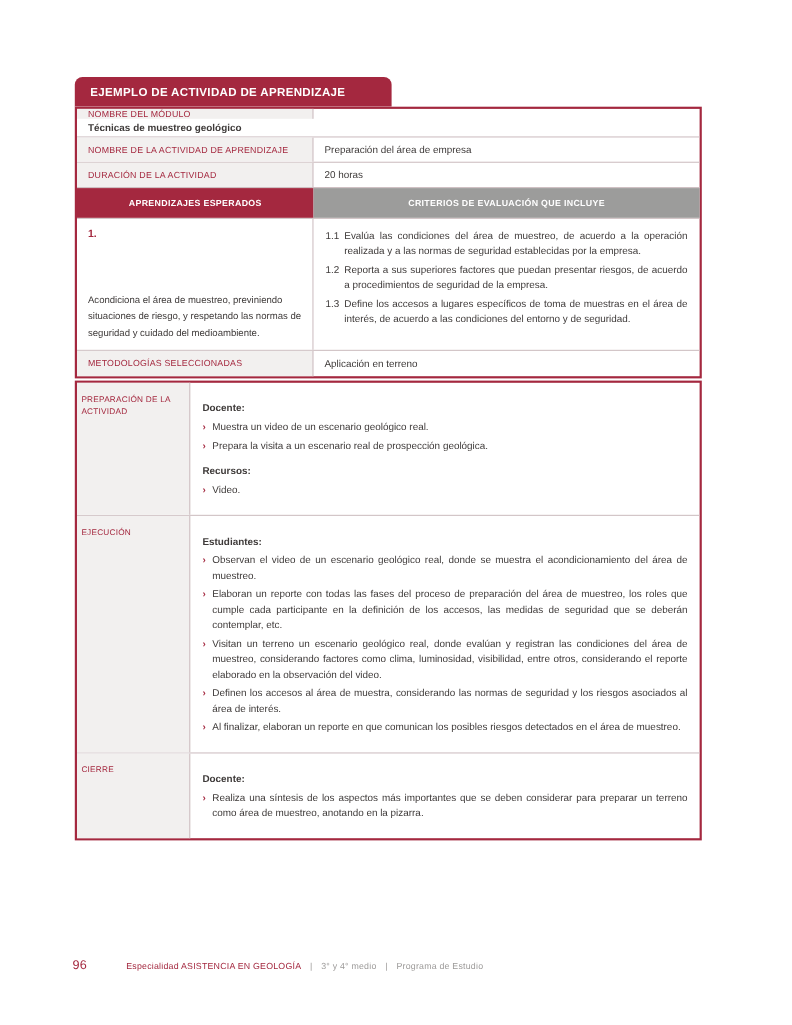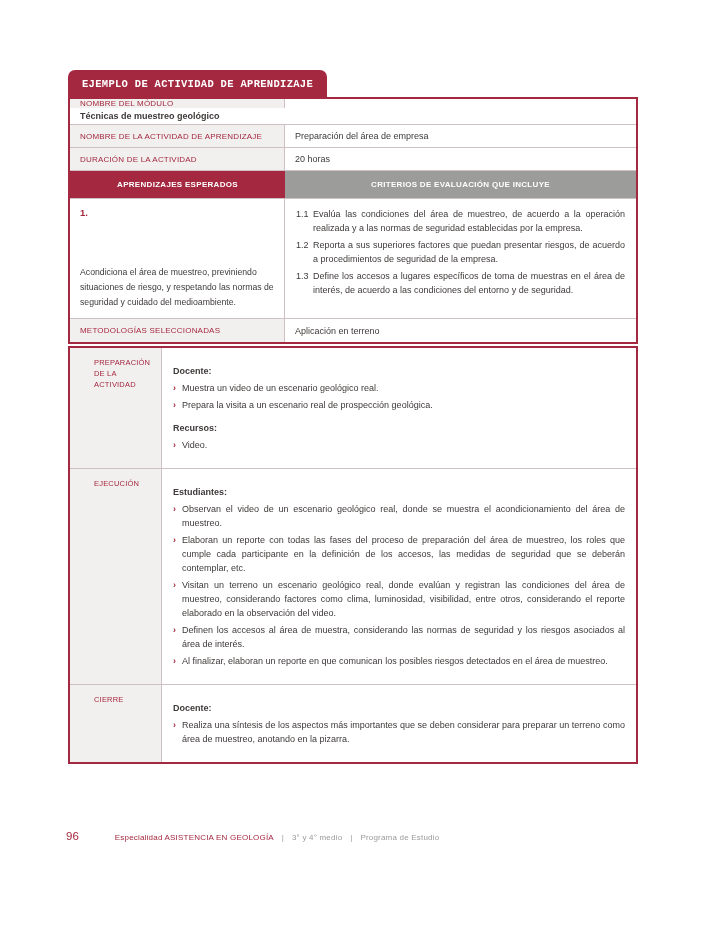--- a/index.html
+++ b/index.html
@@ -15,24 +15,24 @@
   body{
     width:720px;height:932px;position:relative;
     font-family:"Liberation Sans", sans-serif;
     color:var(--text);
     -webkit-font-smoothing:antialiased;
   }
   .page{position:absolute;inset:0;background:#fff;overflow:hidden;}
   .content{position:absolute;left:68px;top:70px;width:570px;}
 
   .title-tab{
-    width:259px;height:27px;line-height:28px;padding-left:14px;
+    width:288px;height:27px;line-height:28px;padding-left:14px;
     background:var(--maroon);color:#fff;
     font-size:10.5px;font-weight:bold;letter-spacing:.3px;
-    border-radius:7px 7px 0 0;white-space:nowrap;font-family:Liberation Mono, monospace;
+    border-radius:7px 7px 0 0;white-space:nowrap;
   }
 
   .tbl{border:2px solid var(--maroon);background:#fff;}
   .row{display:flex;}
   .row + .row{border-top:1px solid var(--line);}
 
   
   .cell{min-width:0;}
   .lbl{
     width:215px;flex:none;background:var(--labelbg);color:var(--maroon);
@@ -72,37 +72,37 @@
   
   .desc-bar{
     margin-top:7px;background:var(--maroon);color:#fff;
     font-size:8.5px;font-weight:bold;letter-spacing:.15px;
     line-height:13px;padding:5px 12px;min-height:36px;
   }
 
   
   .tbl-bottom{margin-top:2px;}
   .slabel{
-    width:92px;flex:none;background:var(--labelbg);color:var(--maroon);
+    width:103px;flex:none;background:var(--labelbg);color:var(--maroon);
     font-size:7.5px;letter-spacing:.2px;line-height:11px;
-    padding:9px 24px;border-right:1px solid var(--line);
+    padding:9px 4px;border-right:1px solid var(--line);
   }
   .scontent{flex:1;padding:16px 11px;}
   .stage-prep{min-height:111px;}
   .stage-exec{min-height:213px;}
   .stage-close{min-height:58px;}
   .group + .group{margin-top:9px;}
   .ghead{font-weight:bold;font-size:9px;line-height:14px;}
   .bullet{display:flex;font-size:9px;line-height:14px;text-align:justify;margin-top:3px;}
   .bmark{width:9px;flex:none;color:var(--maroon);font-weight:bold;}
   .btext{flex:1;}
 
   
   .footer{
-    position:absolute;left:66px;top:830px;width:600px;
+    position:absolute;left:66px;top:872px;width:600px;
     display:flex;align-items:baseline;font-size:8px;white-space:nowrap;
   }
   .pgnum{font-size:11.5px;color:var(--maroon);margin-right:36px;}
   .spec{color:var(--maroon);letter-spacing:.2px;}
   .sep{color:var(--ftgray);margin:0 8px;}
   .ftgray{color:var(--ftgray);letter-spacing:.2px;}
 </style>
 </head>
 <body>
 

